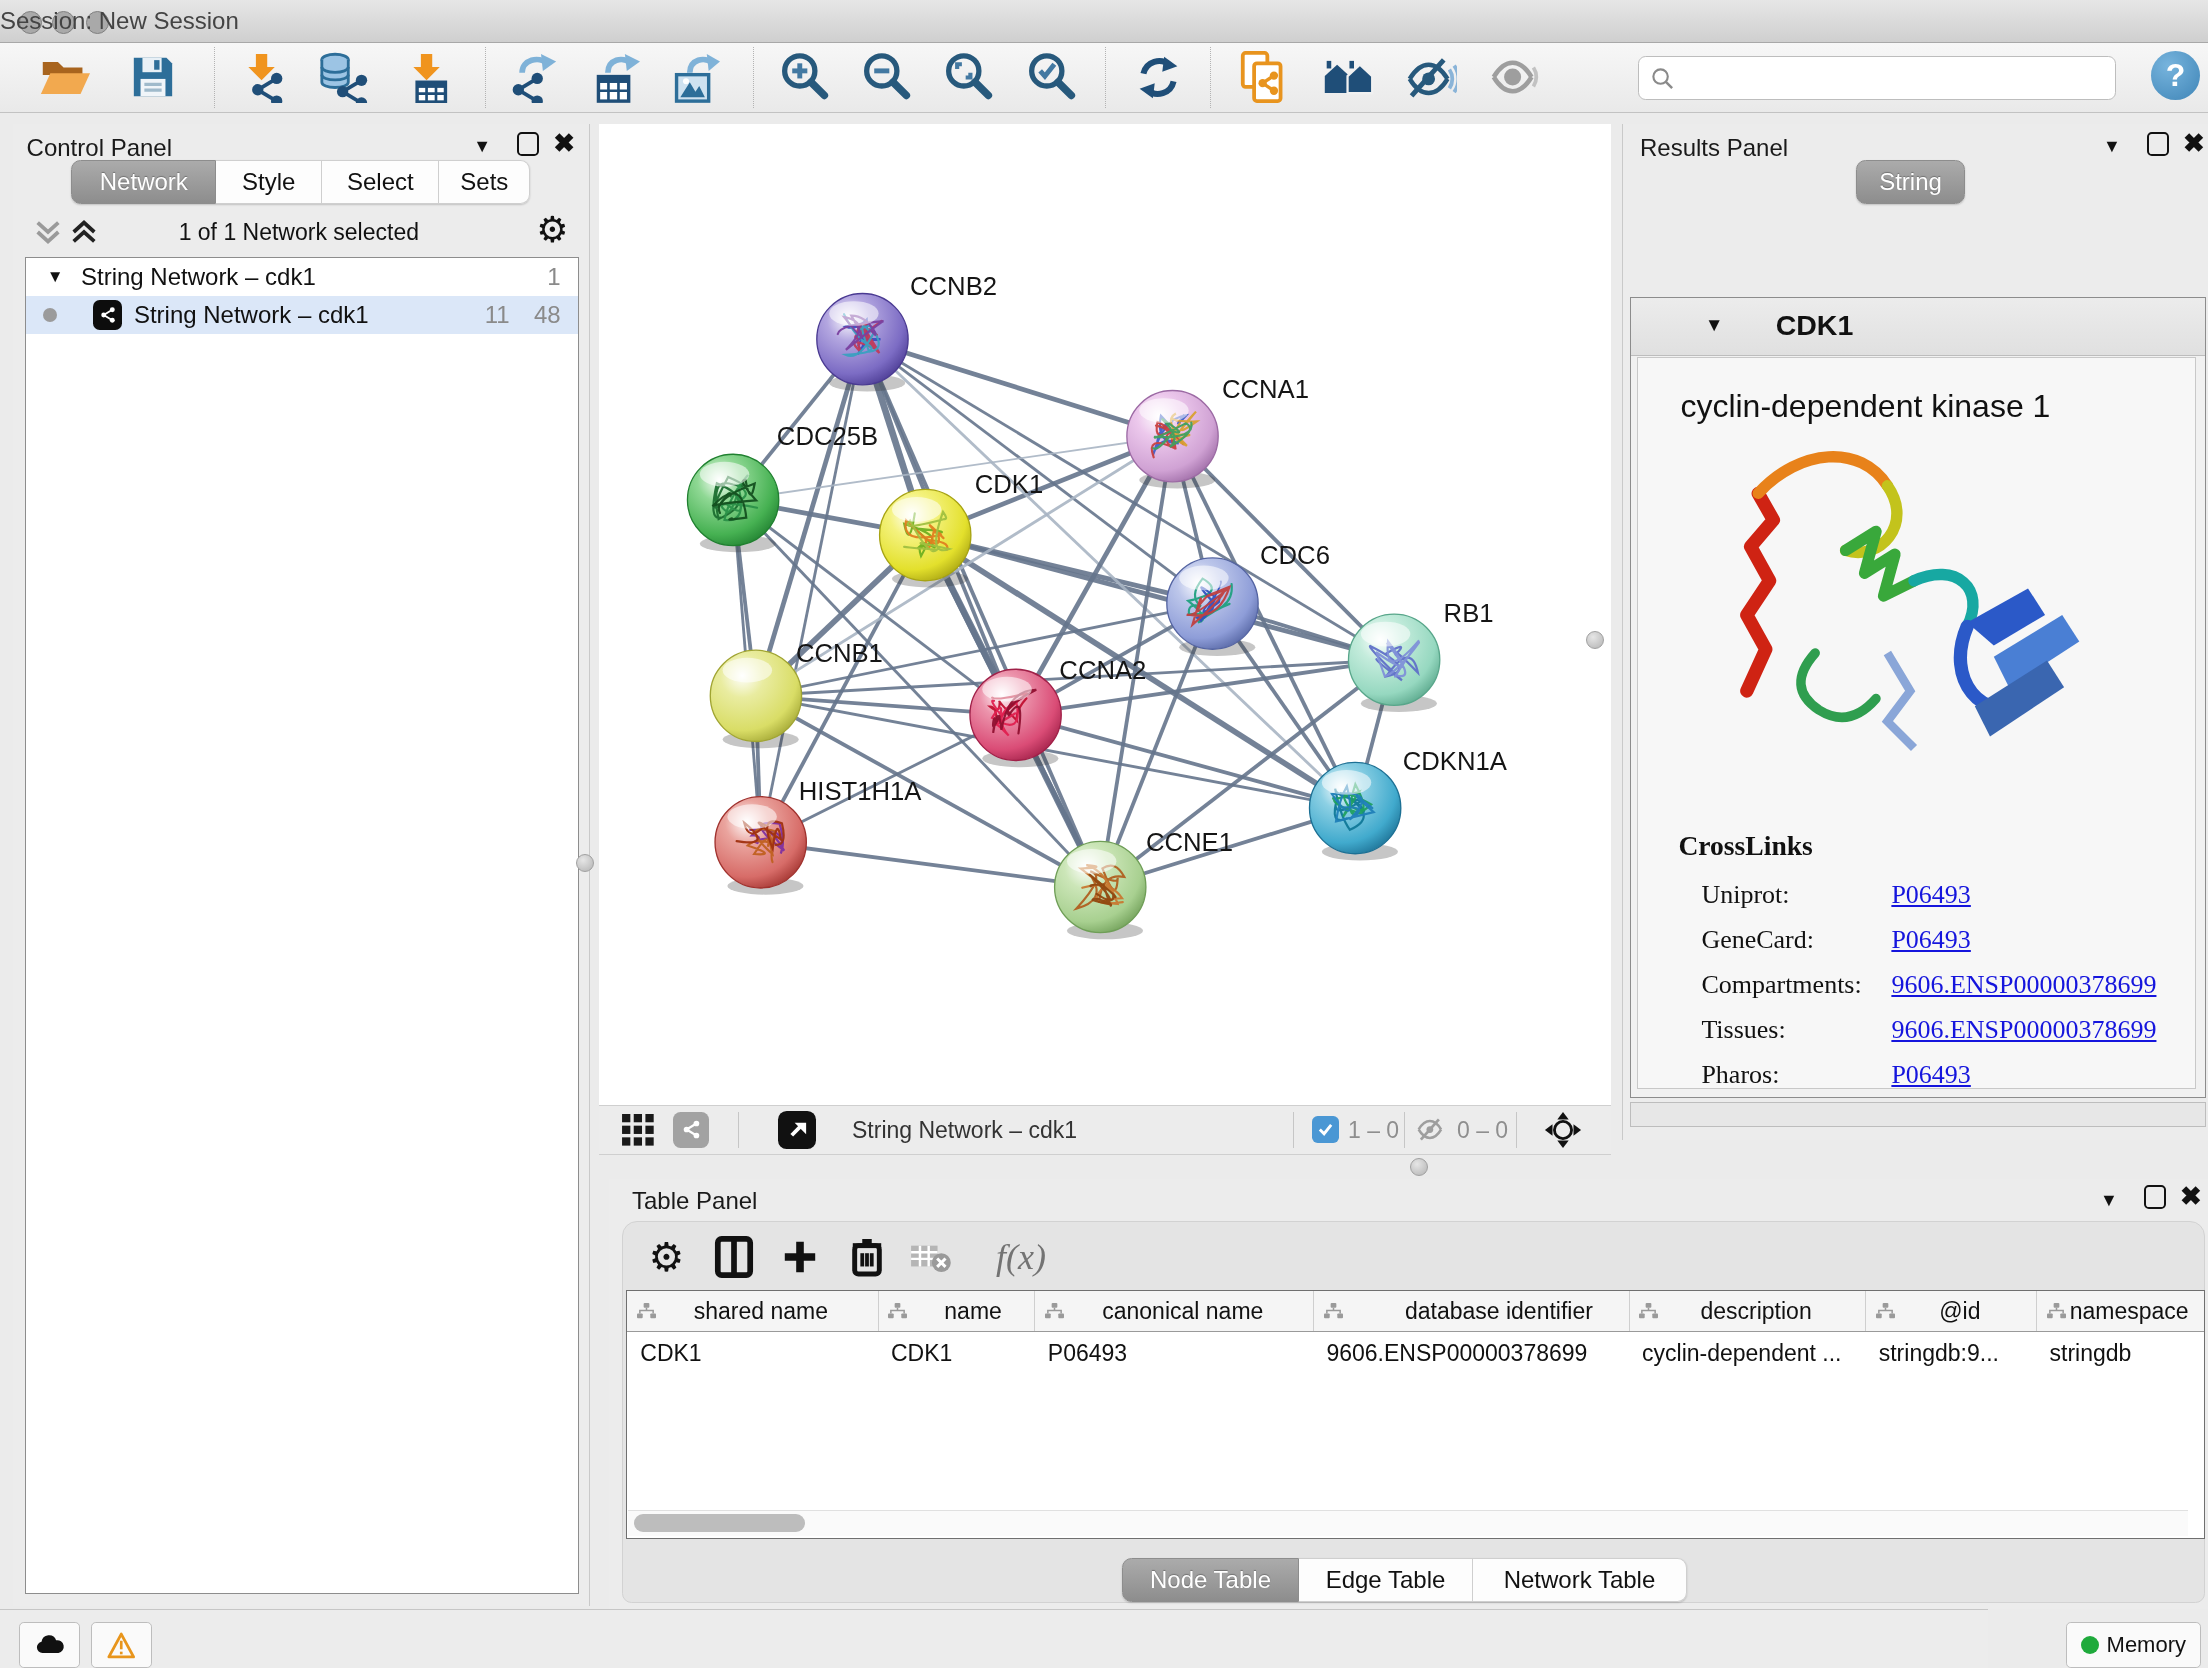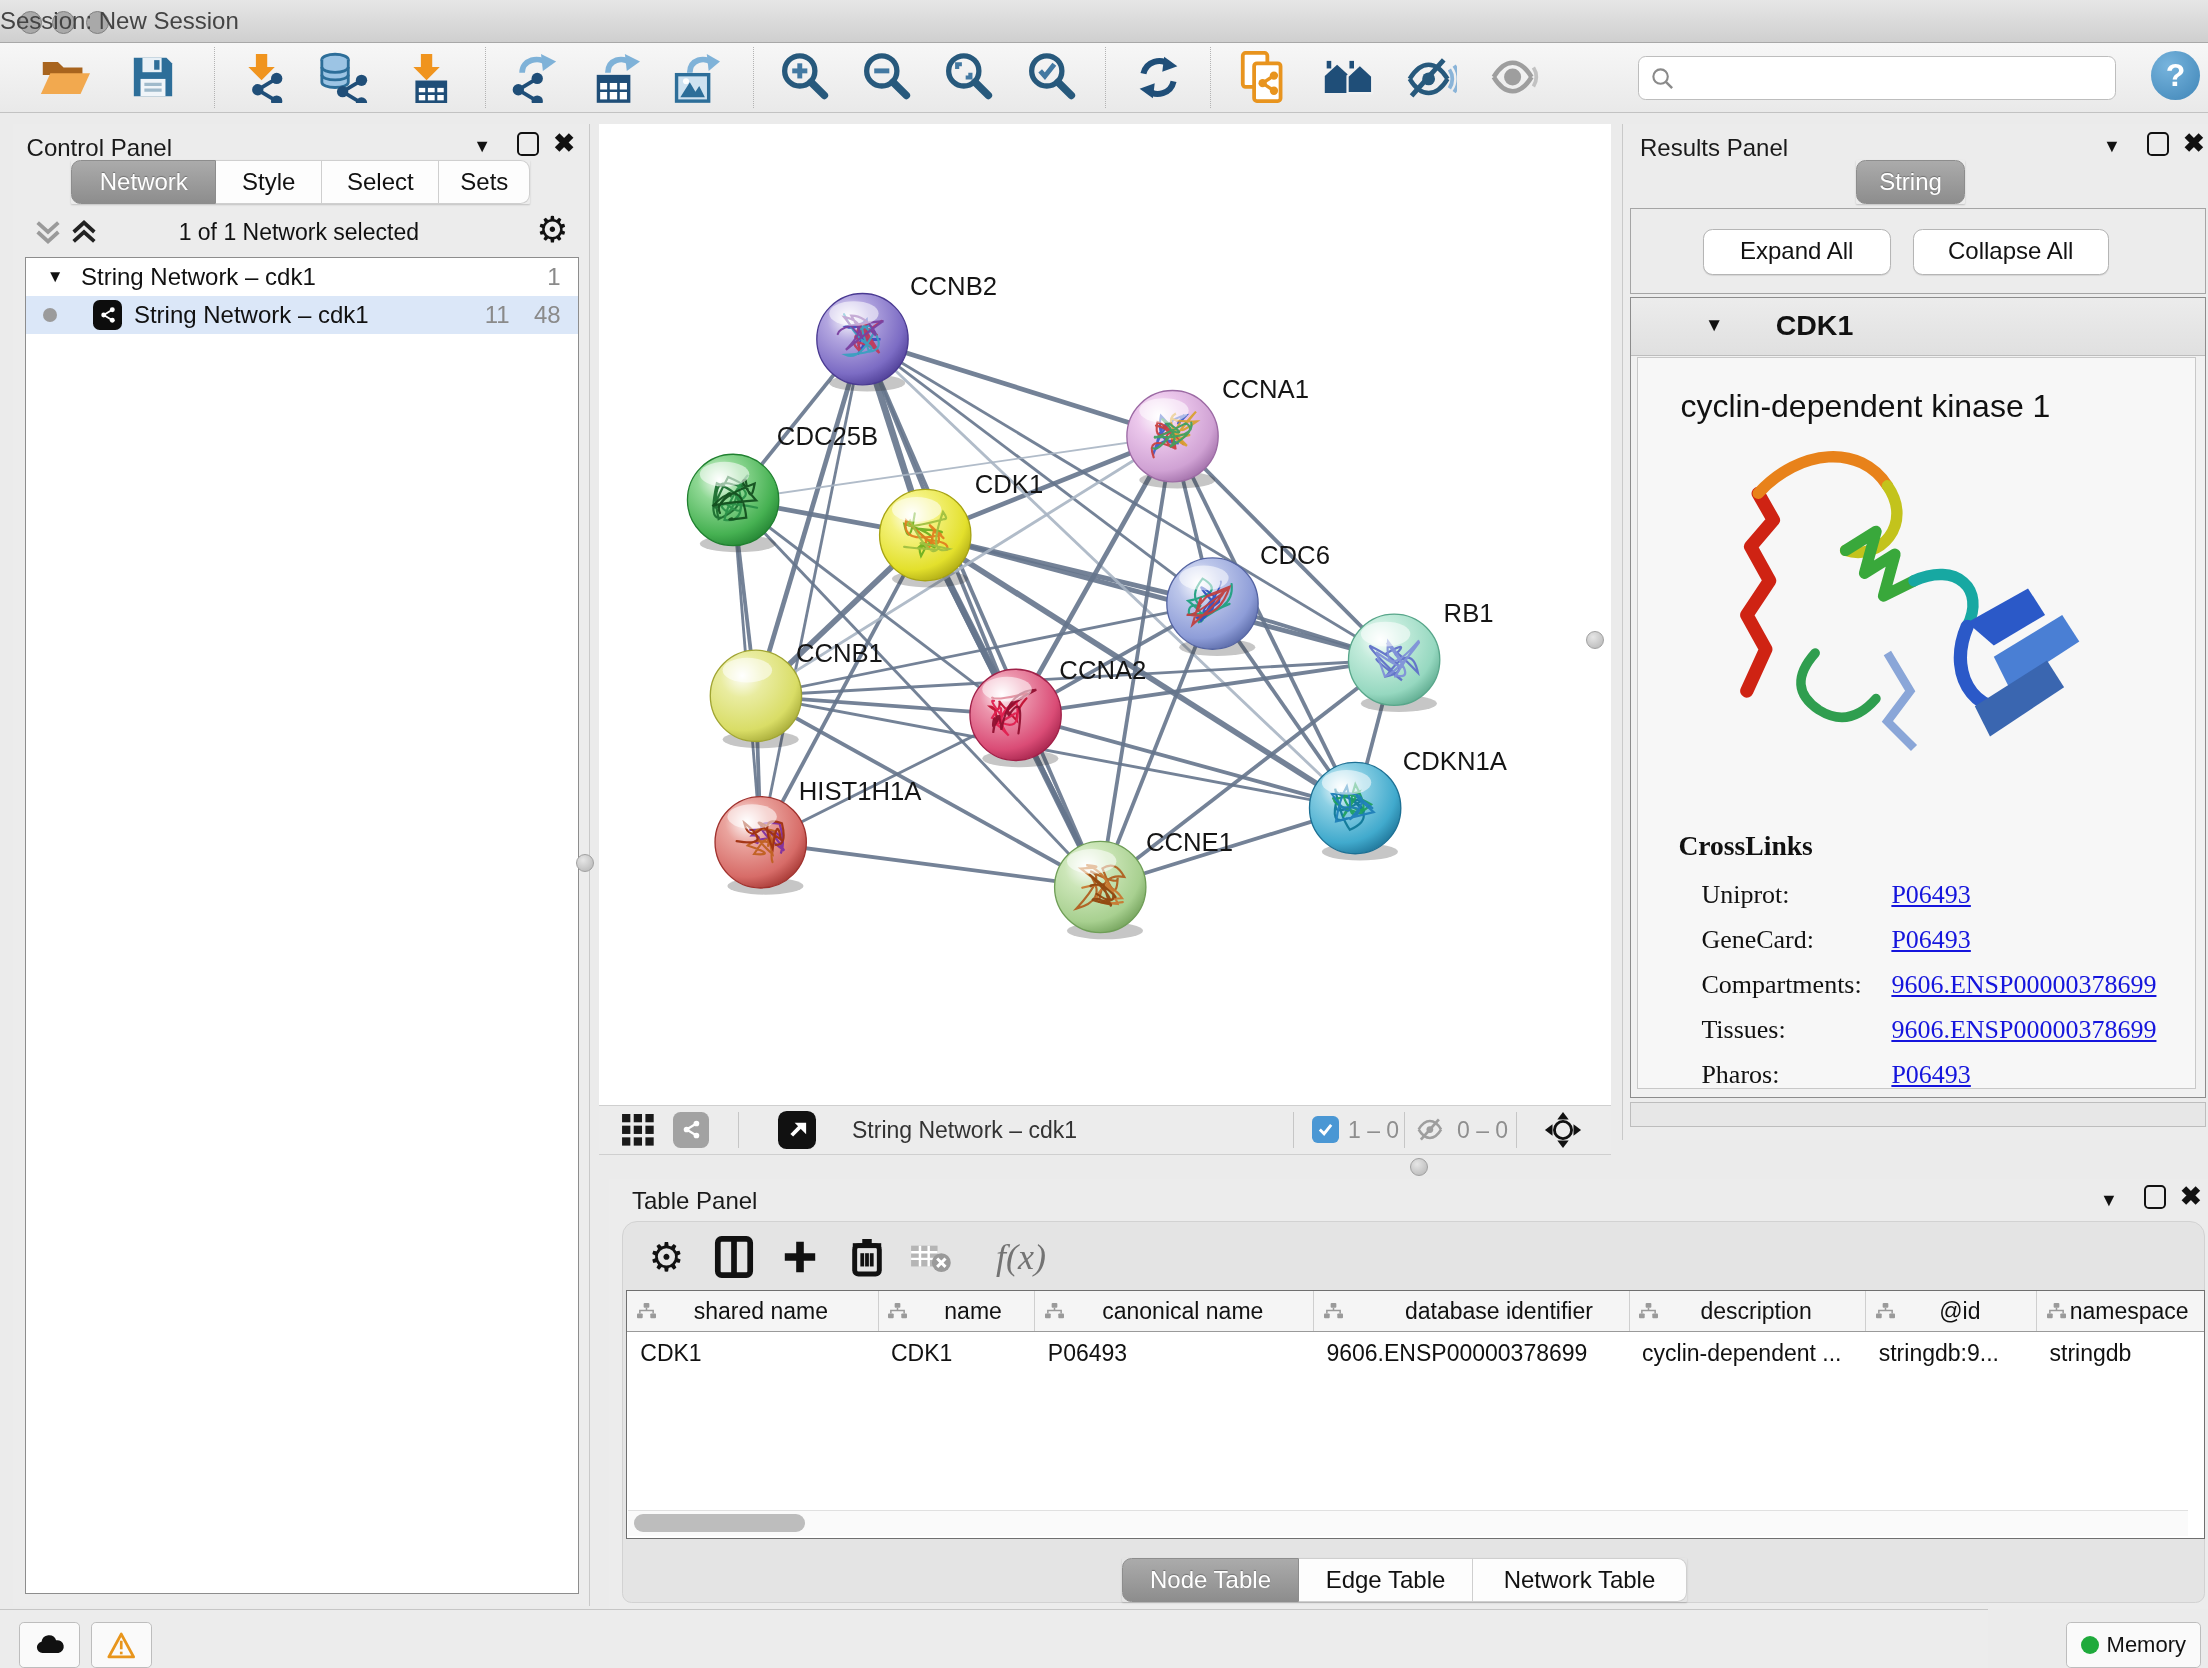--- a/index.html
+++ b/index.html
@@ -28,21 +28,21 @@
      font-family:"Liberation Sans",sans-serif;background:transparent}
   .helpbtn{position:absolute;left:2151px;top:7.6px;width:49px;height:49px;border-radius:50%;
      background:radial-gradient(circle at 35% 30%,#77b4dd,#3f85b7);color:#fff;
      font-size:32px;font-weight:bold;text-align:center;line-height:49px;cursor:pointer}
   
   .ptitle{font-size:24px;color:#1a1a1a}
   .pc{position:absolute;cursor:pointer;color:#111}
   .pc-tri{font-size:18px}
   .pc-box{width:18px;height:20px;border:2.4px solid #111;border-radius:4.8px}
   .pc-x{font-size:26px;font-weight:bold}
-  .seg{position:absolute;display:flex;box-shadow:0 1px 1.9px rgba(0,0,0,.18);border-radius:1px}
+  .seg{position:absolute;display:flex;box-shadow:0 1px 1.9px rgba(0,0,0,.18);border-radius:9px}
   .seg .tab{height:42px;line-height:42px;text-align:center;font-size:24px;
      background:#fdfdfd;color:#111;border:1px solid #cfcfcf;border-left:none;cursor:pointer}
   .seg .tab:first-child{border-left:1px solid #cfcfcf;border-radius:9.5px 0 0 9.5px}
   .seg .tab:last-child{border-radius:0 9.5px 9.5px 0}
   .seg .tab.sel{background:linear-gradient(#ababab,#8d8d8d);color:#fff;border-color:#8d8d8d;
      text-shadow:0 -1px 1px rgba(0,0,0,.3)}
   .seg .tab.single{border-radius:9.5px}
   .btn{background:#fff;border:1.4px solid #b5b5b5;border-radius:9.5px;font-size:24px;
      height:44px;line-height:41px;text-align:center;cursor:pointer;
      box-shadow:0 1px 1px rgba(0,0,0,.1)}
@@ -674,24 +674,20 @@
 <div class="abs" style="left:1622px;top:124px;width:587px;height:1016px;background:#ececec;border-left:1px solid #c9c9c9">
   <div class="ptitle abs" style="left:17px;top:9.5px">Results Panel</div>
   <span class="pc pc-tri" style="left:480px;top:12.4px">▼</span>
   <span class="pc pc-box" style="left:524px;top:7.6px"></span>
   <span class="pc pc-x" style="left:560px;top:3.8px">✖</span>
 
   <div class="seg" style="left:233px;top:36px">
     <div class="tab sel single" style="width:107px">String</div>
   </div>
 
-  <div class="rbox" style="left:6.7px;top:84px;width:574px;height:84px">
-    <div class="btn abs" style="left:72px;top:20px;width:186px">Expand All</div>
-    <div class="btn abs" style="left:282px;top:20px;width:194px">Collapse All</div>
-  </div>
 
   <div class="abs resultsbody" style="left:6.7px;top:173px;width:574px;height:799px">
     <div class="cdkhdr">
       <span class="abs" style="left:74px;top:16px;font-size:19px">▼</span>
       <span class="abs" style="left:145px;top:11.4px;font-size:28.5px;font-weight:bold">CDK1</span>
     </div>
     <div class="abs" style="left:6.7px;top:59px;width:557px;height:730px;background:#f7f7f7;border:1px solid #c8c8c8">
       <div class="abs" style="left:42px;top:30px;font-size:32px">cyclin-dependent kinase 1</div>
 
       <svg class="abs" style="left:67px;top:67px" width="418" height="399" viewBox="0 0 220 210">

